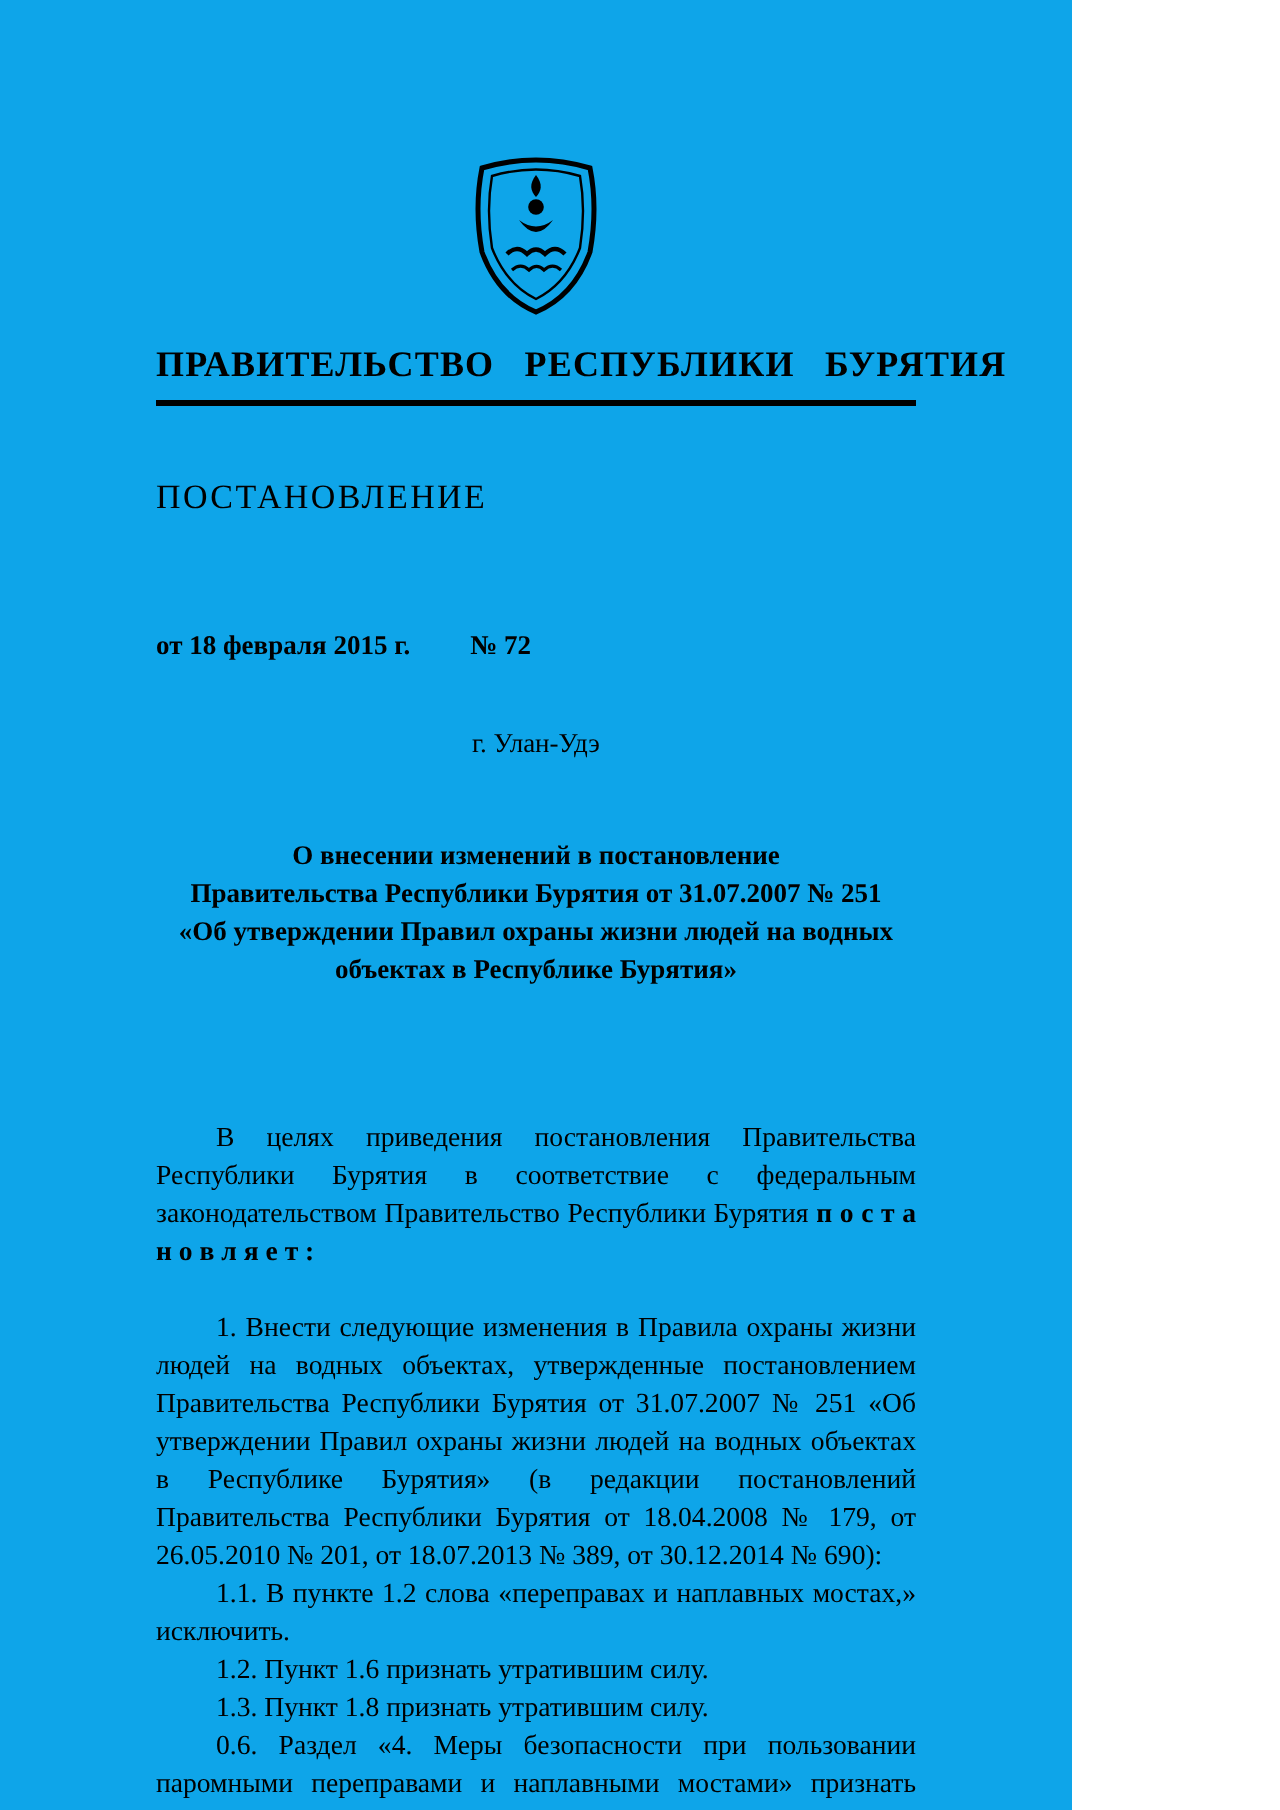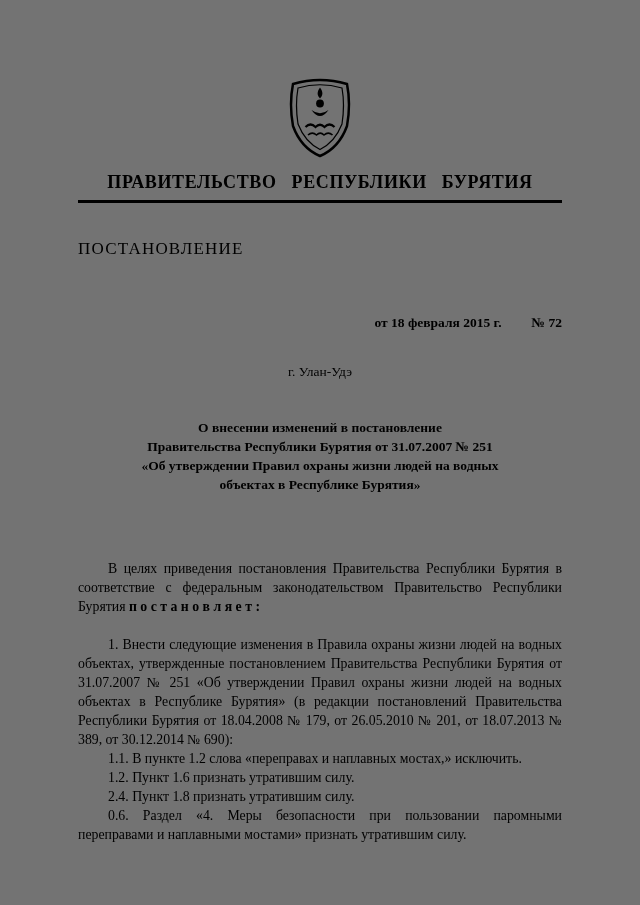--- a/index.html
+++ b/index.html
@@ -4,43 +4,43 @@
 <style>
   * { margin: 0; padding: 0; box-sizing: border-box; }
   html, body { background: #ffffff; }
   body {
     width: 640px; height: 905px;
     font-family: "Liberation Serif", serif;
     color: #000;
     overflow: hidden;
   }
   .page {
-    width: 640px; height: 905px;
+    width: 536px; height: 905px;
     padding: 38px 78px 0 78px;
-    background: #737373;
+    background: #0ea5e9;
   }
   .emblem-wrap { text-align: center; padding-top: 36px; height: 126px; }
   .org-name {
     text-align: center;
     font-weight: bold;
     font-size: 18px;
     letter-spacing: 0.6px;
     word-spacing: 10px;
     margin-top: 8px;
     white-space: nowrap;
   }
   .divider { height: 3px; background: #000; margin-top: 7px; }
   .doc-type {
     text-align: left;
     font-size: 17px;
     letter-spacing: 1.2px;
     margin-top: 36px;
   }
   .date-line {
-    text-align: right;
+    text-align: left;
     font-weight: bold;
     font-size: 13.5px;
     margin-top: 56px;
   }
   .date-line .num { margin-left: 30px; }
   .city {
     text-align: center;
     font-weight: normal;
     font-size: 13.5px;
     margin-top: 33px;
@@ -103,17 +103,17 @@
 Правительства Республики Бурятия от 31.07.2007 № 251
 «Об утверждении Правил охраны жизни людей на водных
 объектах в Республике Бурятия»</div>
 
   <div class="body-block">
     <p class="body-par"><span>В целях приведения постановления Правительства Республики Бурятия в соответствие с федеральным законодательством Правительство Республики Бурятия </span><span class="resolves">п о с т а н о в л я е т :</span></p>
 
     <p class="body-par gap-top">1. Внести следующие изменения в Правила охраны жизни людей на водных объектах, утвержденные постановлением Правительства Республики Бурятия от 31.07.2007 № 251 «Об утверждении Правил охраны жизни людей на водных объектах в Республике Бурятия» (в редакции постановлений Правительства Республики Бурятия от 18.04.2008 № 179, от 26.05.2010 № 201, от 18.07.2013 № 389, от 30.12.2014 № 690):</p>
     <p class="body-par">1.1. В пункте 1.2 слова «переправах и наплавных мостах,» исключить.</p>
     <p class="body-par">1.2. Пункт 1.6 признать утратившим силу.</p>
-    <p class="body-par">2.4. Пункт 1.8 признать утратившим силу.</p>
+    <p class="body-par">1.3. Пункт 1.8 признать утратившим силу.</p>
     <p class="body-par">0.6. Раздел «4. Меры безопасности при пользовании паромными переправами и наплавными мостами» признать утратившим силу.</p>
   </div>
 
 </div>
 
 </body></html>

